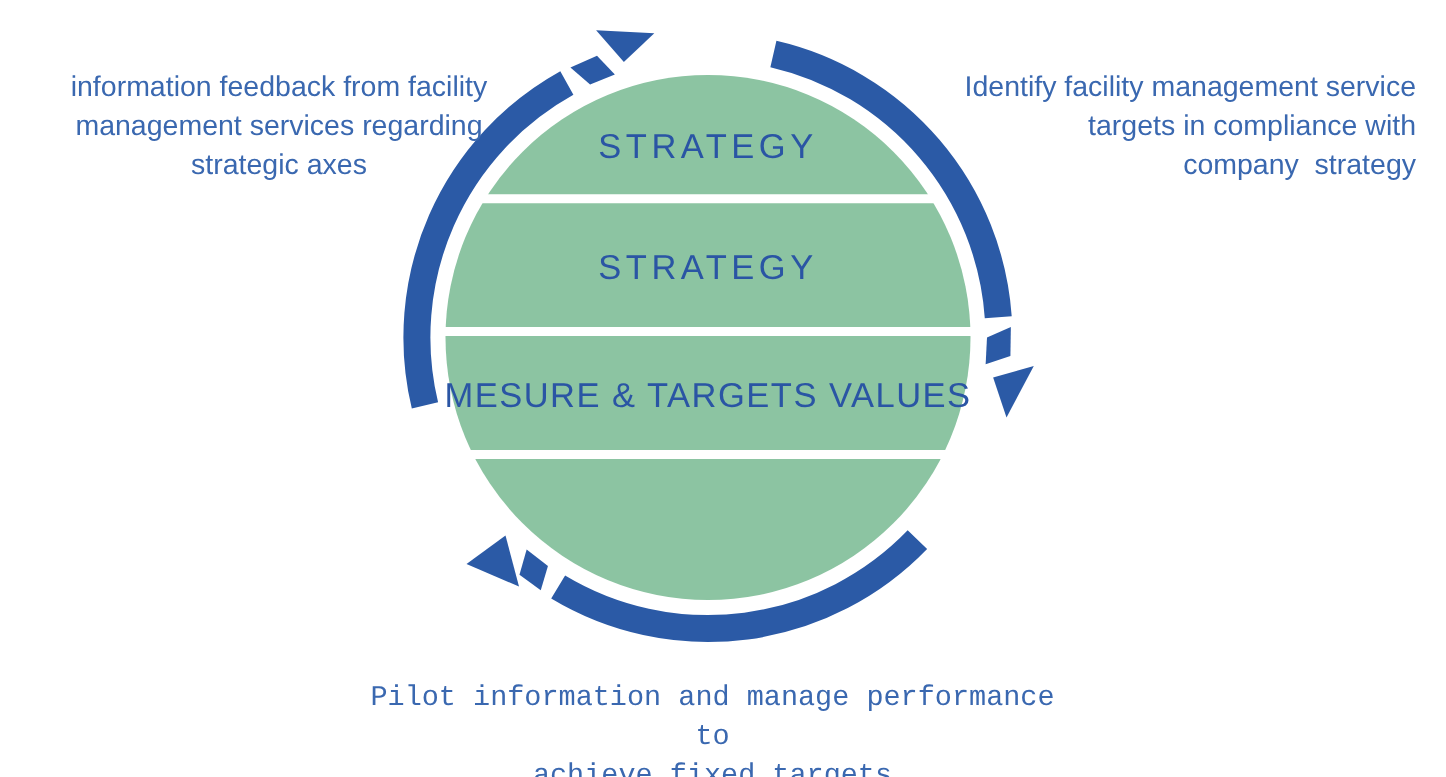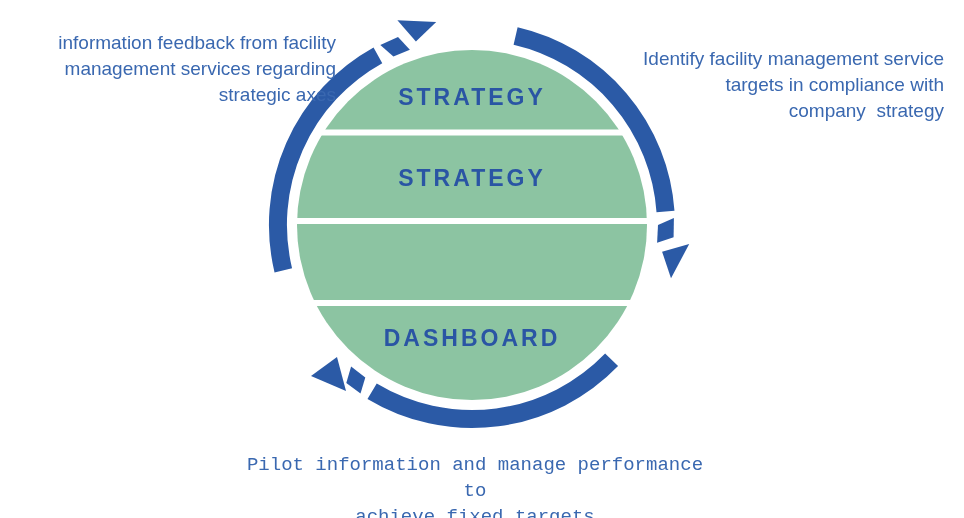--- a/index.html
+++ b/index.html
@@ -11,33 +11,33 @@
     overflow:hidden;
   }
   .stage svg{position:absolute;left:0;top:0;}
   .arc{fill:none;stroke-width:18;stroke-linecap:butt;}
   .band-label{
     position:absolute;
     left:472px;
     transform:translateX(-50%);
     white-space:nowrap;
     font-size:23px;
-    font-weight:bold;
+    font-weight:normal;
     letter-spacing:3px;
     color:#2a55a4;
   }
   .band-label.tight{letter-spacing:1px;}
   .note{
     position:absolute;
     font-size:19px;
     line-height:26px;
     color:#3a68b0;
     white-space:pre-wrap;
   }
-  .note-left{left:36px;top:30px;text-align:right;width:300px;}
+  .note-left{left:36px;top:46px;text-align:center;width:300px;}
   .note-right{right:20px;top:46px;text-align:right;width:320px;}
   .note-bottom{left:475px;top:452px;transform:translateX(-50%);text-align:center;width:480px;font-family:Liberation Mono, monospace;}
 </style>
 </head>
 <body>
 
 <div class="stage">
 
   <svg width="964" height="518" viewBox="0 0 964 518">
 
@@ -60,22 +60,22 @@
     <path class="arc" d="M611.6 359.8 A194 194 0 0 1 372.1 391.3" stroke="#2b5aa6"></path>
 
     <polygon points="360.5,393.5 346.3,383.1 351.1,366.4 365.3,377.4" fill="#2b5aa6"></polygon>
     <polygon points="346,391 337,357 311,376" fill="#2b5aa6"></polygon>
   </svg>
 
   <div class="band-label" style="top:84px">STRATEGY</div>
 
   <div class="band-label" style="top:165px">STRATEGY</div>
 
+  <div class="band-label tight" style="top:250px">MESURE &amp; TARGETS VALUES</div>
 
-  <div class="band-label" style="top:325px">DASHBOARD</div>
 
   <div class="note note-left">information feedback from facility
 management services regarding
 strategic axes</div>
 
   <div class="note note-right">Identify facility management service
 targets in compliance with
 company  strategy</div>
 
   <div class="note note-bottom">Pilot information and manage performance to

